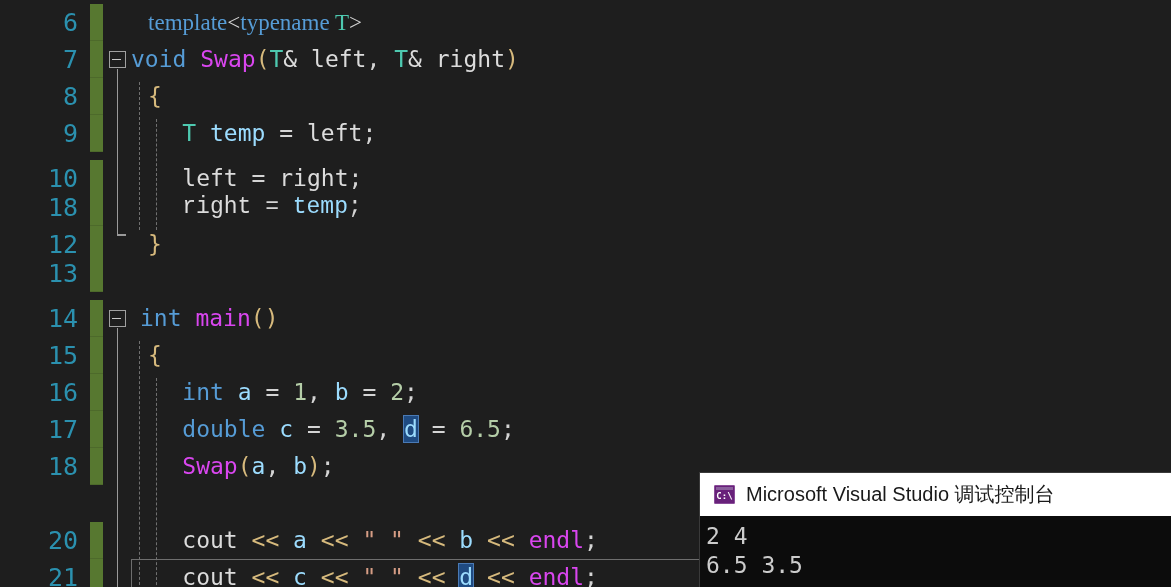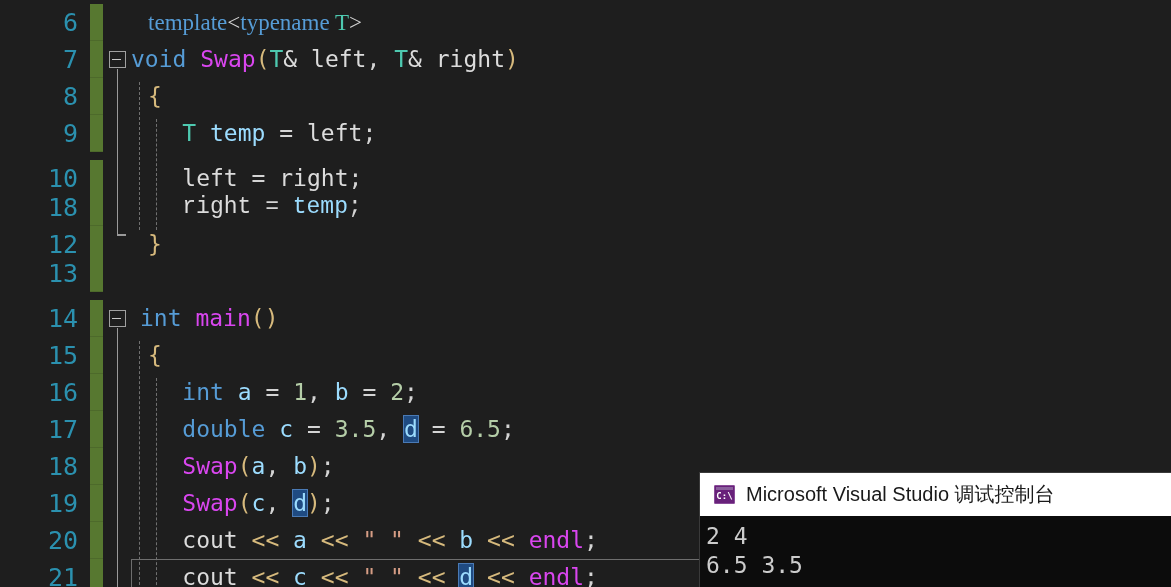--- a/index.html
+++ b/index.html
@@ -192,21 +192,20 @@
       <div class="code-line" style="top: 115px;"><div class="gutter-num">9</div><div class="change-bar"></div><div class="code-text" style="left: 182.3px;"><span class="typ">T</span><span class="pln"> </span><span class="var">temp</span><span class="pln"> </span><span class="op">=</span><span class="pln"> left</span><span class="op">;</span></div></div>
       <div class="code-line" style="top: 152px; margin-top: 8px;"><div class="gutter-num">10</div><div class="change-bar"></div><div class="code-text" style="left: 182.3px; text-align: center;"><span class="pln">left</span><span class="pln"> </span><span class="op">=</span><span class="pln"> right</span><span class="op">;</span></div></div>
       <div class="code-line" style="top: 189px;"><div class="gutter-num">18</div><div class="change-bar"></div><div class="code-text" style="left: 182.3px; font-family: Liberation Mono, monospace;"><span class="pln">right</span><span class="pln"> </span><span class="op">=</span><span class="pln"> </span><span class="var">temp</span><span class="op">;</span></div></div>
       <div class="code-line" style="top: 226px;"><div class="gutter-num">12</div><div class="change-bar"></div><div class="code-text" style="left: 148.1px;"><span class="br">}</span></div></div>
       <div class="code-line" style="top: 247px; margin-top: 8px;"><div class="gutter-num">13</div><div class="change-bar"></div><div class="code-text" style="left: 131px;"></div></div>
       <div class="code-line" style="top: 300px;"><div class="gutter-num">14</div><div class="change-bar"></div><div class="code-text" style="left: 131px; margin-left: 9px;"><span class="kw">int</span><span class="pln"> </span><span class="fn">main</span><span class="br">()</span></div></div>
       <div class="code-line" style="top: 337px;"><div class="gutter-num">15</div><div class="change-bar"></div><div class="code-text" style="left: 148.1px;"><span class="br">{</span></div></div>
       <div class="code-line" style="top: 374px;"><div class="gutter-num">16</div><div class="change-bar"></div><div class="code-text" style="left: 182.3px;"><span class="kw">int</span><span class="pln"> </span><span class="var">a</span><span class="pln"> </span><span class="op">=</span><span class="pln"> </span><span class="num">1</span><span class="op">,</span><span class="pln"> </span><span class="var">b</span><span class="pln"> </span><span class="op">=</span><span class="pln"> </span><span class="num">2</span><span class="op">;</span></div></div>
       <div class="code-line" style="top: 411px;"><div class="gutter-num">17</div><div class="change-bar"></div><div class="code-text" style="left: 182.3px;"><span class="kw">double</span><span class="pln"> </span><span class="var">c</span><span class="pln"> </span><span class="op">=</span><span class="pln"> </span><span class="num">3.5</span><span class="op">,</span><span class="pln"> </span><span class="ref">d</span><span class="pln"> </span><span class="op">=</span><span class="pln"> </span><span class="num">6.5</span><span class="op">;</span></div></div>
       <div class="code-line" style="top: 448px;"><div class="gutter-num">18</div><div class="change-bar"></div><div class="code-text" style="left: 182.3px;"><span class="fn">Swap</span><span class="br">(</span><span class="var">a</span><span class="op">,</span><span class="pln"> </span><span class="var">b</span><span class="br">)</span><span class="op">;</span></div></div>
-      <div class="code-line" style="top: 485px;"><div class="gutter-num">19</div><div class="change-bar"></div><div class="code-text" style="left: 182.3px;"><span class="fn">Swap</span><span class="br">(</span><span class="var">c</span><span class="op">,</span><span class="pln"> </span><span class="ref">d</span><span class="br">)</span><span class="op">;</span></div></div>
       <div class="code-line" style="top: 522px;"><div class="gutter-num">20</div><div class="change-bar"></div><div class="code-text" style="left: 182.3px;"><span class="pln">cout</span><span class="pln"> </span><span class="br">&lt;&lt;</span><span class="pln"> </span><span class="var">a</span><span class="pln"> </span><span class="br">&lt;&lt;</span><span class="pln"> </span><span class="str">" "</span><span class="pln"> </span><span class="br">&lt;&lt;</span><span class="pln"> </span><span class="var">b</span><span class="pln"> </span><span class="br">&lt;&lt;</span><span class="pln"> </span><span class="fn">endl</span><span class="op">;</span></div></div>
       <div class="code-line" style="top: 559px;"><div class="gutter-num">21</div><div class="change-bar"></div><div class="code-text" style="left: 182.3px;"><span class="pln">cout</span><span class="pln"> </span><span class="br">&lt;&lt;</span><span class="pln"> </span><span class="var">c</span><span class="pln"> </span><span class="br">&lt;&lt;</span><span class="pln"> </span><span class="str">" "</span><span class="pln"> </span><span class="br">&lt;&lt;</span><span class="pln"> </span><span class="ref">d</span><span class="pln"> </span><span class="br">&lt;&lt;</span><span class="pln"> </span><span class="fn">endl</span><span class="op">;</span></div></div>
       <div id="current-line" style="top: 559px;"></div>
       <div class="indent-guide" style="left: 139px; top: 82px; height: 148px;"></div>
       <div class="indent-guide" style="left: 139px; top: 341px; height: 259px;"></div>
       <div class="indent-guide" style="left: 156px; top: 119px; height: 111px;"></div>
       <div class="indent-guide" style="left: 156px; top: 378px; height: 222px;"></div>
       <div class="fold-box" style="left: 109px; top: 51px;"></div>
       <div class="fold-line" style="left: 116.5px; top: 69px; height: 167px;">
         <div class="foot"></div>

